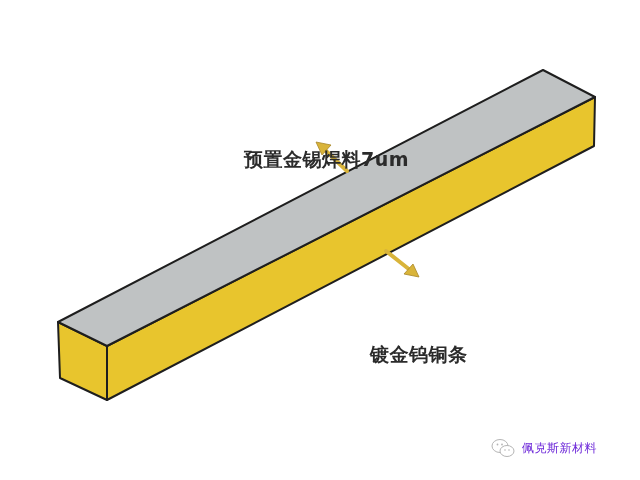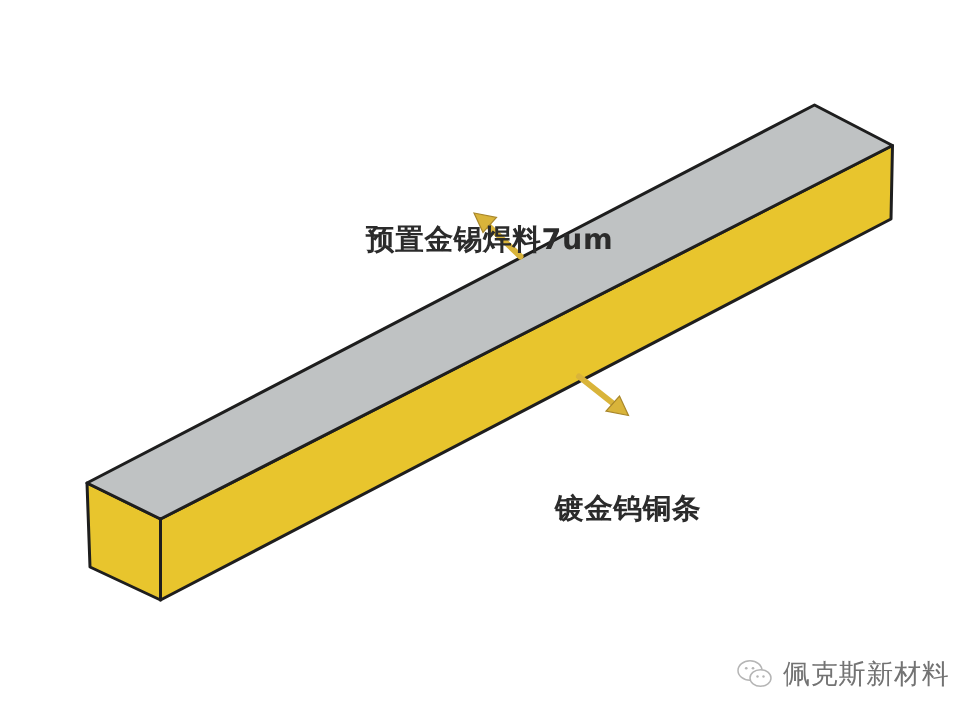--- a/index.html
+++ b/index.html
@@ -1,23 +1,23 @@
 <!DOCTYPE html>
 <html><head>
   <meta charset="utf-8">
   <style>
     html, body { margin: 0; padding: 0; background: #ffffff; }
     body { width: 640px; height: 480px; position: relative; overflow: hidden;
            font-family: "DejaVu Sans", "Liberation Sans", sans-serif; }
     #canvas { position: absolute; left: 0; top: 0; width: 640px; height: 480px; }
     .label { position: absolute; font-weight: bold; color: #2b2b2b; white-space: nowrap; margin-top: 48px; }
     #label-top { left: 244px; top: 99px; font-size: 19px; letter-spacing: 0.5px; }
-    #label-bottom { left: 370px; top: 278px; font-size: 19px; letter-spacing: 0.5px; }
+    #label-bottom { left: 370px; top: 294px; font-size: 19px; letter-spacing: 0.5px; }
     #watermark { position: absolute; left: 490px; top: 437px; display: flex; align-items: center; gap: 6px; }
-    #watermark-text { font-size: 18px; color: #737373; letter-spacing: 0.5px; }
+    #watermark-text { font-size: 12px; color: #6d28d9; letter-spacing: 0.5px; }
     #wechat-icon { width: 26px; height: 22px; }
   </style>
 </head>
 <body>
 
 <svg id="canvas" viewBox="0 0 640 480" xmlns="http://www.w3.org/2000/svg">
 
   <polygon points="107,346 595,97 594,146 107,400" fill="#e8c52d" stroke="#1e1e1e" stroke-width="2" stroke-linejoin="round"></polygon>
 
   <polygon points="58,322 107,346 107,400 60,378" fill="#e8c52d" stroke="#1e1e1e" stroke-width="2" stroke-linejoin="round"></polygon>

